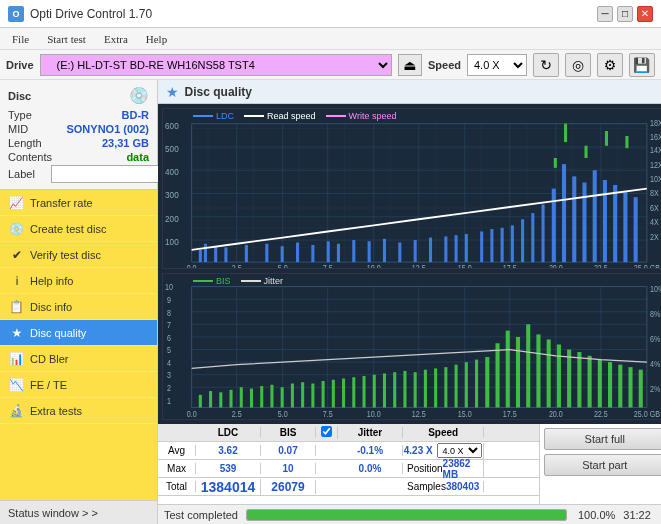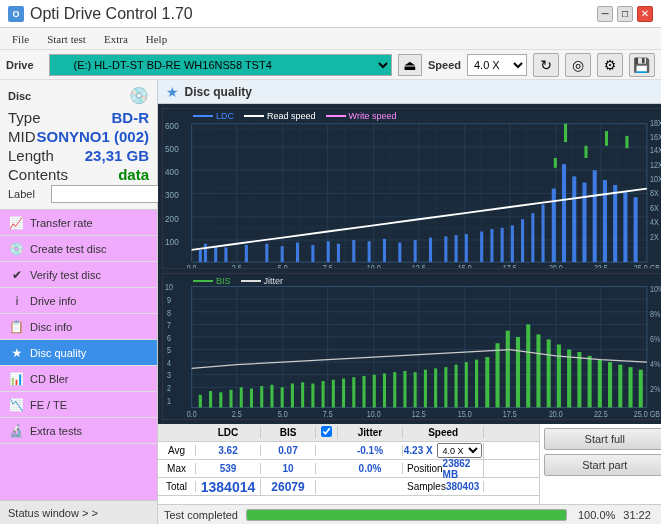--- a/index.html
+++ b/index.html
@@ -10,21 +10,21 @@
       background: #fff;
       height: 28px;
       display: flex;
       align-items: center;
       justify-content: space-between;
       padding: 0 8px;
       border-bottom: 1px solid #ccc;
     }
     .title-bar-left { display: flex; align-items: center; gap: 6px; }
     .title-bar-icon { width: 16px; height: 16px; background: #4a90d9; border-radius: 2px; display: flex; align-items: center; justify-content: center; color: white; font-size: 9px; font-weight: bold; }
-    .title-bar-text { font-size: 16px; color: #333; }
+    .title-bar-text { font-size: 12px; color: #333; }
     .title-bar-controls { display: flex; gap: 4px; }
     .title-btn { width: 16px; height: 16px; border: 1px solid #aaa; background: #e0e0e0; cursor: pointer; display: flex; align-items: center; justify-content: center; font-size: 10px; border-radius: 2px; }
     .title-btn.close { background: #e74c3c; color: white; border-color: #c0392b; }
 
     
     .menu-bar {
       background: #f5f5f5;
       height: 22px;
       display: flex;
       align-items: center;
@@ -50,59 +50,58 @@
       padding: 0 6px;
       border-bottom: 1px solid #ddd;
       gap: 6px;
     }
     .drive-label { font-size: 11px; color: #333; font-weight: bold; }
     .drive-select {
       flex: 1;
       height: 22px;
       font-size: 11px;
       border: 1px solid #aaa;
-      background: #14b8a6;
-      padding: 0 20px;
-      margin-left: 9px;
+      background: #f0abfc;
+      padding: 0 12px;
     }
     .drive-btn { width: 24px; height: 22px; border: 1px solid #aaa; background: #e8e8e8; cursor: pointer; display: flex; align-items: center; justify-content: center; font-size: 14px; }
     .speed-label { font-size: 11px; color: #333; font-weight: bold; }
     .speed-select { width: 60px; height: 22px; font-size: 11px; border: 1px solid #aaa; background: white; padding: 0 2px; }
     .toolbar-btn { width: 26px; height: 24px; border: 1px solid #aaa; background: #e8e8e8; cursor: pointer; display: flex; align-items: center; justify-content: center; font-size: 14px; border-radius: 2px; }
 
     
     .main-layout {
       display: flex;
       height: calc(524px - 28px - 22px - 30px);
     }
 
     
     .sidebar {
       width: 158px;
-      background: #f0abfc;
+      background: #fde047;
       border-right: 1px solid #ccc;
       display: flex;
       flex-direction: column;
     }
 
     
     .disc-panel {
       padding: 6px 8px;
       border-bottom: 1px solid #ccc;
       background: #f5f5f5;
     }
     .disc-header {
       display: flex;
       align-items: center;
       justify-content: space-between;
       margin-bottom: 4px;
     }
     .disc-title { font-size: 11px; font-weight: bold; color: #333; }
     .disc-icon { font-size: 16px; }
-    .disc-row { display: flex; justify-content: space-between; margin-bottom: 2px; font-size: 15px; }
+    .disc-row { display: flex; justify-content: space-between; margin-bottom: 2px; font-size: 11px; }
     .disc-row-label { color: #333; }
     .disc-row-value { color: #2255cc; font-weight: bold; }
     .disc-row-value.green { color: #008800; }
     .label-row { display: flex; align-items: center; gap: 16px; margin-top: 2px; }
     .label-input { flex: 1; height: 18px; font-size: 10px; border: 1px solid #aaa; padding: 0 2px; background: white; }
     .label-icon-btn { width: 18px; height: 18px; border: 1px solid #aaa; background: #e8e8e8; cursor: pointer; display: flex; align-items: center; justify-content: center; font-size: 12px; border-radius: 2px; }
 
     
     .nav-items { flex: 1; overflow: hidden; }
     .nav-item {
@@ -325,21 +324,21 @@
       <div class="nav-item">
         <span class="nav-item-icon">💿</span>
         <span>Create test disc</span>
       </div>
       <div class="nav-item">
         <span class="nav-item-icon">✔</span>
         <span>Verify test disc</span>
       </div>
       <div class="nav-item">
         <span class="nav-item-icon">ℹ</span>
-        <span>Drive info</span>
+        <span>Help info</span>
       </div>
       <div class="nav-item">
         <span class="nav-item-icon">📋</span>
         <span>Disc info</span>
       </div>
       <div class="nav-item active">
         <span class="nav-item-icon">★</span>
         <span>Disc quality</span>
       </div>
       <div class="nav-item">

